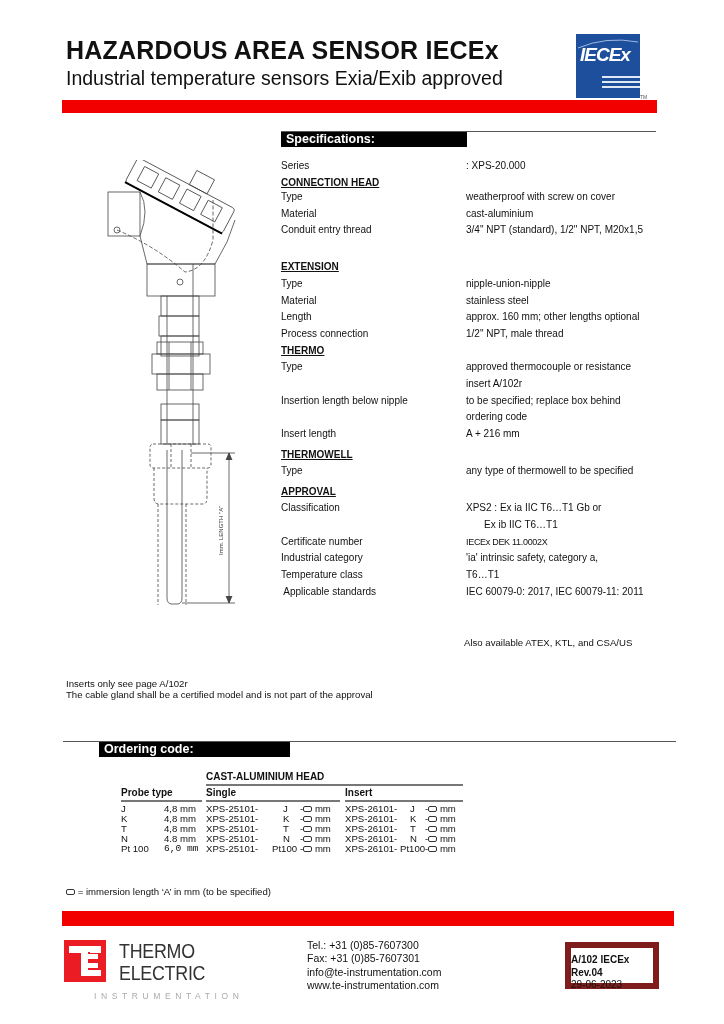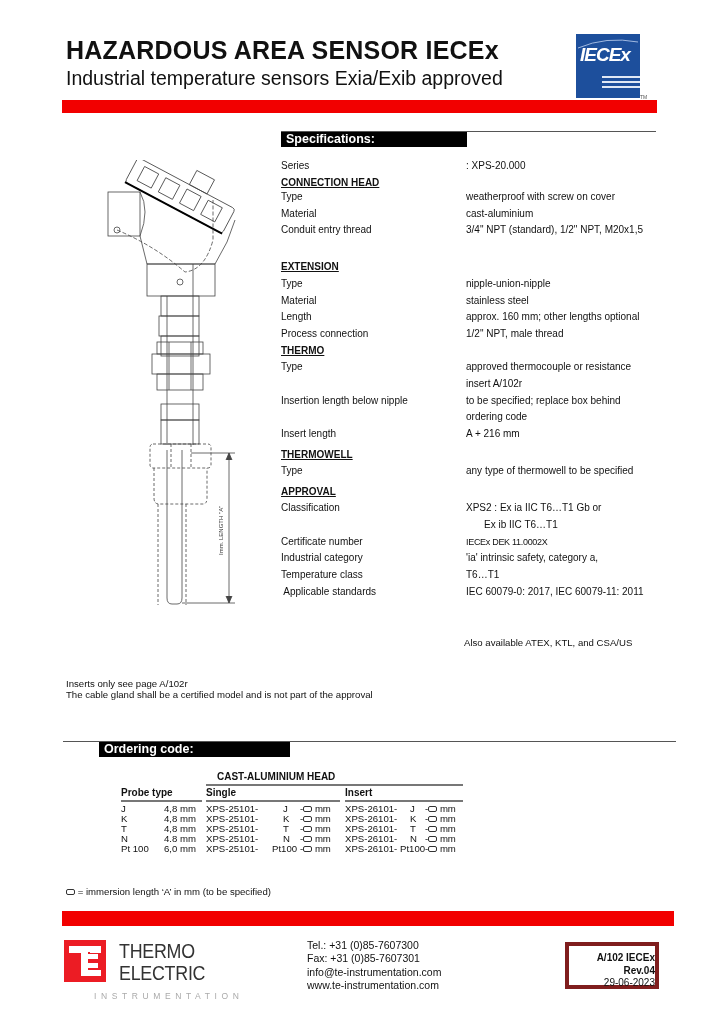--- a/index.html
+++ b/index.html
@@ -24,21 +24,21 @@
   .spec .head { position: absolute; left: 281px; font-weight: bold; text-decoration: underline; }
 
   .note { font-size: 9.6px; white-space: nowrap; }
 
   .ord { font-size: 9.6px; white-space: nowrap; line-height: 10.3px; }
   .ord-h { font-weight: bold; font-size: 10px; }
   .uline { height: 1.5px; background: #777; }
   .box { display: inline-block; width: 9px; height: 6px; border: 1px solid #333; border-radius: 2px; vertical-align: 0px; }
 
   .footer-contact { left: 307px; top: 939px; font-size: 10.5px; line-height: 13.3px; white-space: nowrap; }
-  .ref-box { left: 565px; top: 942px; width: 94px; height: 47px; border: 4px solid #7f1d1d; text-align: right; font-size: 10px; line-height: 12.5px; padding-top: 6px; }
+  .ref-box { left: 565px; top: 942px; width: 94px; height: 47px; border: 6px solid #7f1d1d; text-align: left; font-size: 10px; line-height: 12.5px; padding-top: 6px; }
   .ref-box b { font-weight: bold; }
 
   .te-logo { left: 64px; top: 940px; width: 42px; height: 42px; background: #ec1c24; }
   .brand { font-family: "Liberation Sans Narrow","Liberation Sans", sans-serif; color: #333; font-size: 21px; line-height: 21px; letter-spacing: -0.3px; transform: scaleX(0.85); transform-origin: left top; }
   .brand2 { color: #aaa; font-size: 8.5px; letter-spacing: 4.6px; white-space: nowrap; padding-left: 31px; }
 </style>
 </head>
 <body>
 
 <div class="abs title">HAZARDOUS AREA SENSOR IECEx</div>
@@ -167,21 +167,21 @@
 
 <div class="abs note" style="left:464px; top:637px;">Also available ATEX, KTL, and CSA/US</div>
 
 <div class="abs note" style="left:66px; top:678px;">Inserts only see page A/102r</div>
 <div class="abs note" style="left:66px; top:689px;">The cable gland shall be a certified model and is not part of the approval</div>
 
 <div class="abs sec-hdr-line" style="left:63px; top:741px; width:613px;"></div>
 <div class="abs sec-hdr" style="left:63px; top:742px; width:191px; height:15px;margin-left:36px;">Ordering code:</div>
 
 <div class="ord">
-  <div class="abs ord-h" style="left:206px; top:772px;margin-left:11px;">CAST-ALUMINIUM HEAD</div>
+  <div class="abs ord-h" style="left:206px; top:772px;">CAST-ALUMINIUM HEAD</div>
   <div class="abs uline" style="left:206px; top:784px; width:257px;"></div>
 
   <div class="abs ord-h" style="left:121px; top:788px;">Probe type</div>
   <div class="abs ord-h" style="left:206px; top:788px;">Single</div>
   <div class="abs ord-h" style="left:345px; top:788px;">Insert</div>
   <div class="abs uline" style="left:121px; top:800px; width:81px;"></div>
   <div class="abs uline" style="left:206px; top:800px; width:134px;"></div>
   <div class="abs uline" style="left:345px; top:800px; width:118px;"></div>
 
   <div>
@@ -219,21 +219,21 @@
     <span class="abs" style="left:164px; top:834px;">4.8 mm</span>
     <span class="abs" style="left:206px; top:834px;">XPS-25101-</span>
     <span class="abs" style="left:283px; top:834px;">N</span>
     <span class="abs" style="left:300px; top:834px;">-<span class="box"></span> <span>mm</span></span>
     <span class="abs" style="left:345px; top:834px;">XPS-26101-</span>
     <span class="abs" style="left:410px; top:834px;">N</span>
     <span class="abs" style="left:425px; top:834px;">-<span class="box"></span> <span>mm</span></span>
   </div>
   <div>
     <span class="abs" style="left:121px; top:844px;">Pt 100</span>
-    <span class="abs" style="left:164px; top:844px;">6,0 mm</span>
+    <span class="abs" style="left:164px; top:844px;font-family:Liberation Mono, monospace;">6,0 mm</span>
     <span class="abs" style="left:206px; top:844px;">XPS-25101-</span>
     <span class="abs" style="left:272px; top:844px;">Pt100</span>
     <span class="abs" style="left:300px; top:844px;">-<span class="box"></span> <span>mm</span></span>
     <span class="abs" style="left:345px; top:844px;">XPS-26101-</span>
     <span class="abs" style="left:400px; top:844px;">Pt100</span>
     <span class="abs" style="left:425px; top:844px;">-<span class="box"></span> <span>mm</span></span>
   </div>
 </div>
 
 <div class="abs note" style="left:66px; top:886px;">

